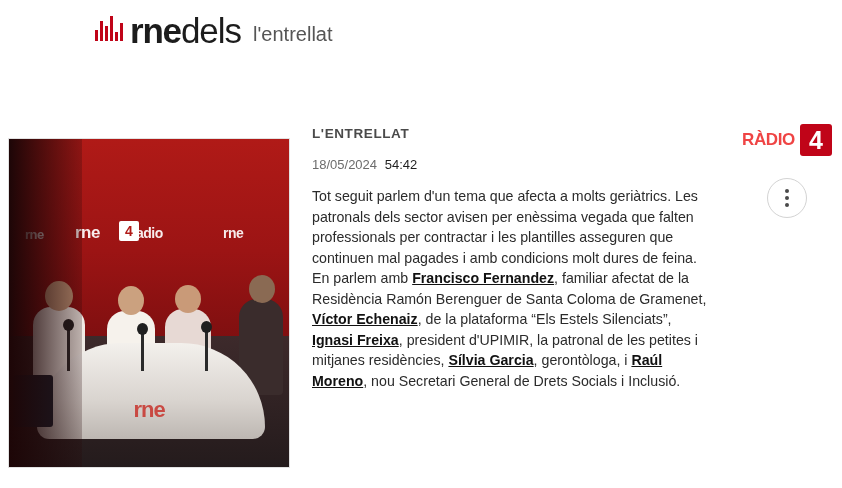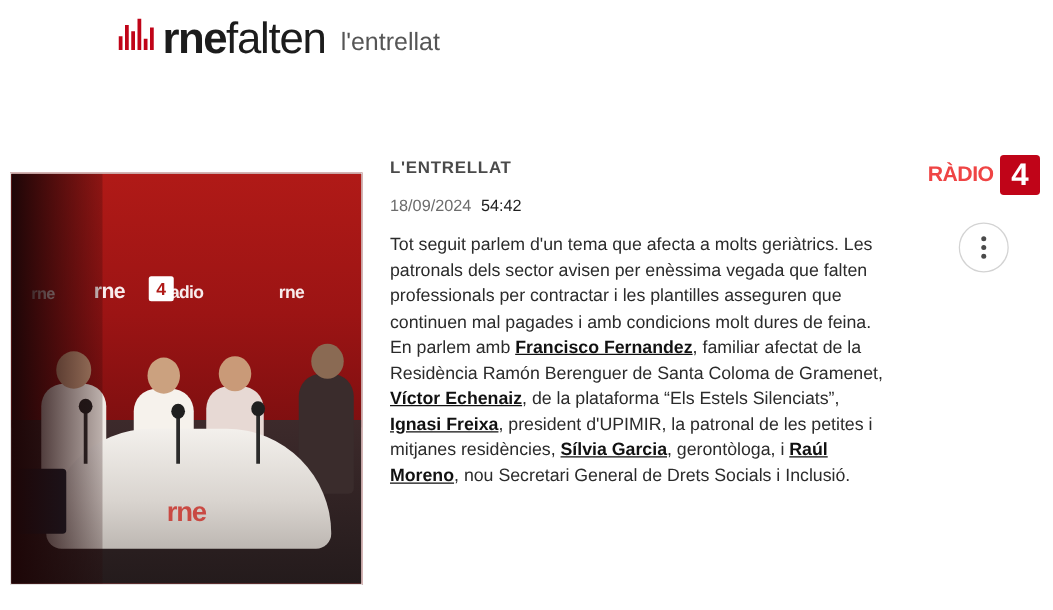--- a/index.html
+++ b/index.html
@@ -291,21 +291,21 @@
   <div class="brand">
     <span class="bars">
       <i></i>
         <i></i>
         <i></i>
         <i></i>
         <i></i>
         <i></i>
     </span>
     <span class="brand-rne">rne</span>
-    <span class="brand-audio">falten</span>
+    <span class="brand-audio">dels</span>
     <span class="brand-sub">l'entrellat</span>
   </div>
 </div>
 <div class="hr"></div>
 
 <div class="content">
 
   <div class="left-col">
     <div class="photo">
       <div class="bg-red"></div>
@@ -333,21 +333,21 @@
       <div class="mic m2"></div>
       <div class="mic m3"></div>
       <div class="laptop"></div>
       <div class="dark-left"></div>
     </div>
   </div>
 
   <div class="main">
     <div class="kicker">L'ENTRELLAT</div>
     <div class="meta">
-      <span class="date">18/09/2024</span>
+      <span class="date">18/05/2024</span>
       <span class="dur">54:42</span>
     </div>
     <p class="body-text"><span>Tot seguit parlem d'un tema que afecta a molts geriàtrics. Les patronals dels sector avisen per enèssima vegada que falten professionals per contractar i les plantilles asseguren que continuen mal pagades i amb condicions molt dures de feina. En parlem amb </span><b>Francisco Fernandez</b><span>, familiar afectat de la Residència Ramón Berenguer de Santa Coloma de Gramenet, </span><b>Víctor Echenaiz</b><span>, de la plataforma “Els Estels Silenciats”, </span><b>Ignasi Freixa</b><span>, president d'UPIMIR, la patronal de les petites i mitjanes residències, </span><b>Sílvia Garcia</b><span>, gerontòloga, i </span><b>Raúl Moreno</b><span>, nou Secretari General de Drets Socials i Inclusió.</span></p>
   </div>
 
   <div class="right-rail">
     <div class="r4-logo">
       <span class="r4-word">RÀDIO</span>
       <span class="r4-num">4</span>
     </div>

